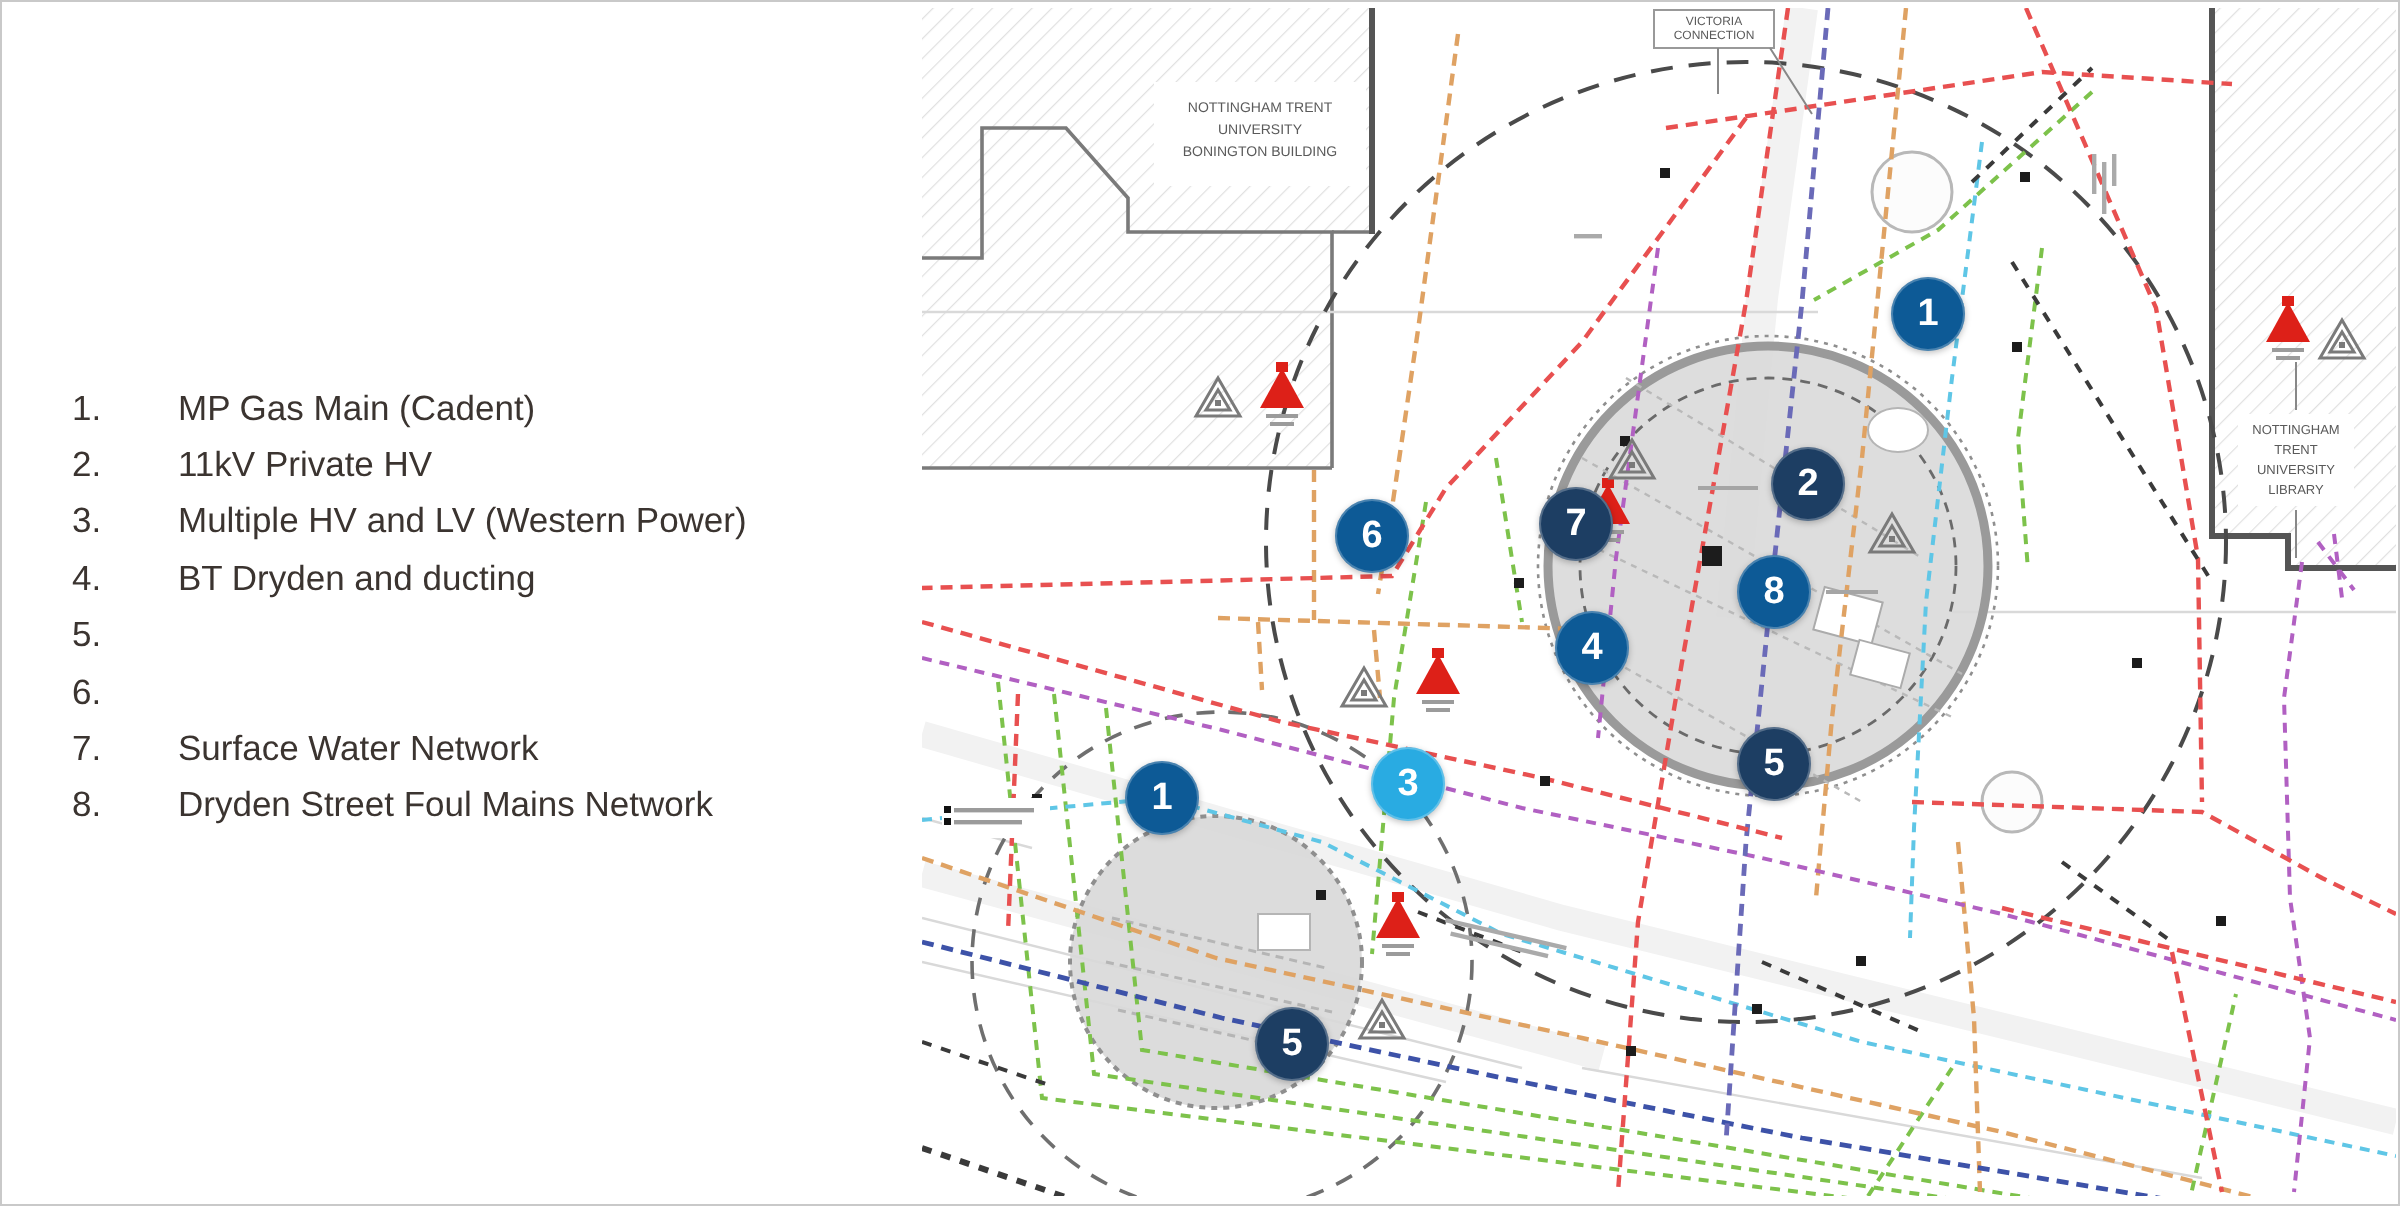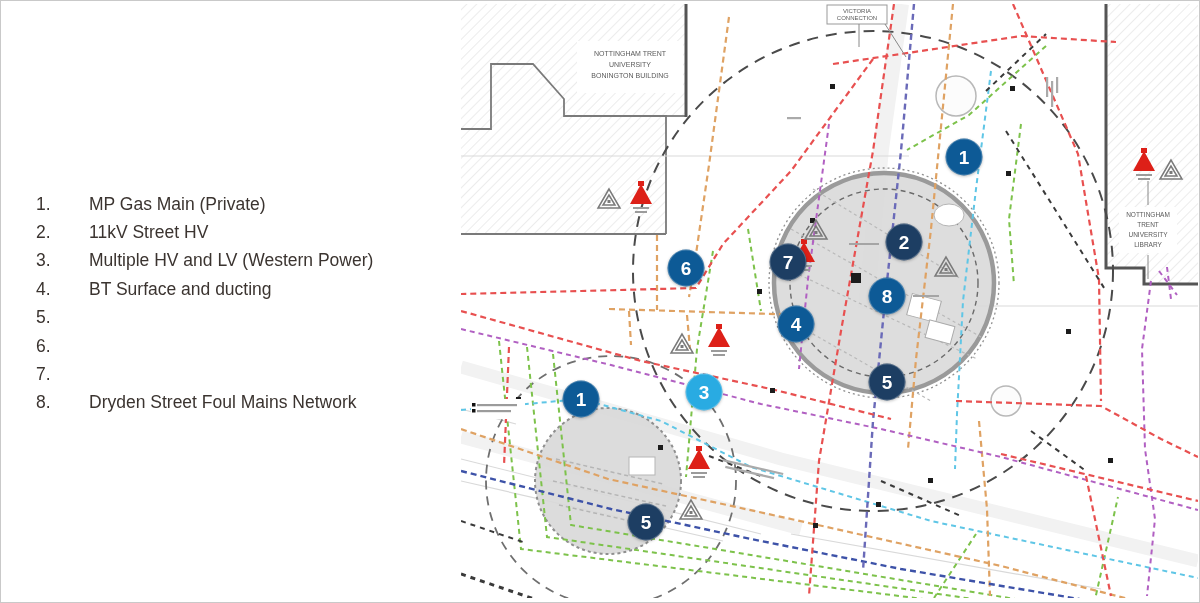--- a/index.html
+++ b/index.html
@@ -22,42 +22,43 @@
   .svg-label{font-family:"Liberation Sans",sans-serif;fill:#5a5a5a;}
 </style>
 </head>
 <body>
 
 <div id="app">
 
   <div class="legend">
     <div class="legend-item">
         <span class="legend-num">1.</span>
-        <span class="legend-label">MP Gas Main (Private)</span>
+        <span class="legend-label">MP Gas Main (Cadent)</span>
       </div>
     <div class="legend-item">
         <span class="legend-num">2.</span>
-        <span class="legend-label">11kV Street HV</span>
+        <span class="legend-label">11kV Private HV</span>
       </div>
     <div class="legend-item">
         <span class="legend-num">3.</span>
         <span class="legend-label">Multiple HV and LV (Western Power)</span>
       </div>
     <div class="legend-item">
         <span class="legend-num">4.</span>
-        <span class="legend-label">BT Surface and ducting</span>
+        <span class="legend-label">BT Dryden and ducting</span>
       </div>
     <div class="legend-item">
         <span class="legend-num">5.</span>
       </div>
     <div class="legend-item">
         <span class="legend-num">6.</span>
       </div>
     <div class="legend-item">
         <span class="legend-num">7.</span>
+        <span class="legend-label">Surface Water Network</span>
       </div>
     <div class="legend-item">
         <span class="legend-num">8.</span>
         <span class="legend-label">Dryden Street Foul Mains Network</span>
       </div>
   </div>
 
   <div id="map-wrap">
     <svg id="map-svg" viewBox="0 -25 737 594">
       <defs>

